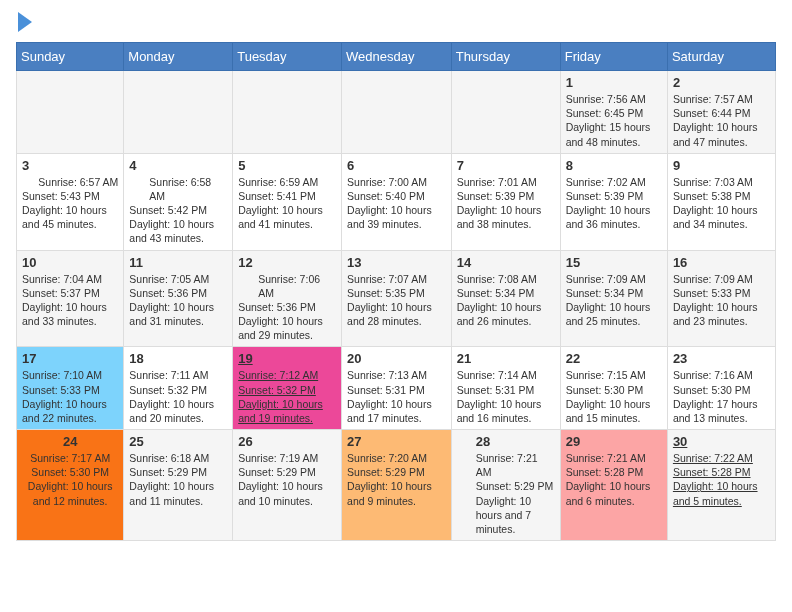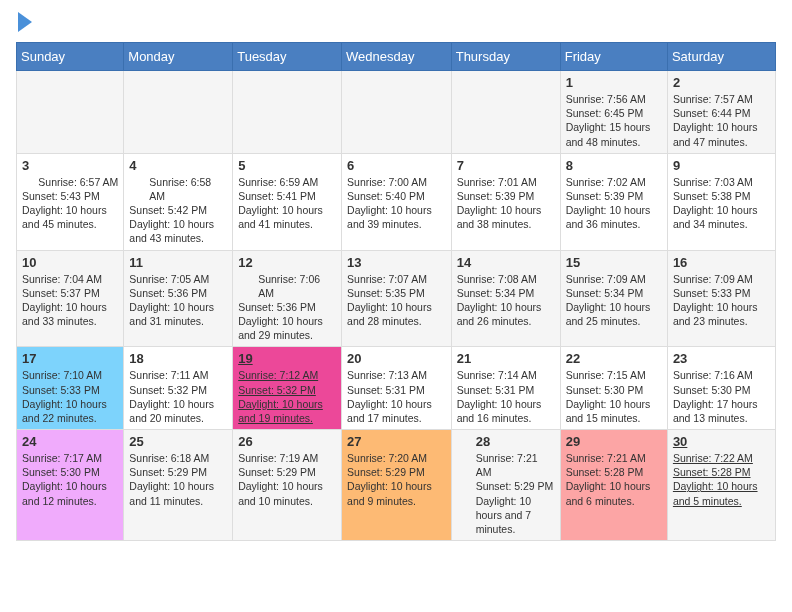--- a/index.html
+++ b/index.html
@@ -271,21 +271,21 @@
           <div style="line-height: 1.35;">Daylight: 10 hours and 15 minutes.</div>
         </td>
         <td style="background: rgb(255, 255, 255);">
           <span class="day-num">23</span>
           <div style="line-height: 1.35;">Sunrise: 7:16 AM</div>
           <div style="line-height: 1.35;">Sunset: 5:30 PM</div>
           <div style="line-height: 1.35;">Daylight: 17 hours and 13 minutes.</div>
         </td>
       </tr>
       <tr>
-        <td style="background: #f0abfc;">
+        <td style="background: #f97316; text-align: center;">
           <span class="day-num">24</span>
           <div style="line-height: 1.35;">Sunrise: 7:17 AM</div>
           <div style="line-height: 1.35;">Sunset: 5:30 PM</div>
           <div style="line-height: 1.35;">Daylight: 10 hours and 12 minutes.</div>
         </td>
         <td style="background: rgb(245, 245, 245);">
           <span class="day-num">25</span>
           <div style="line-height: 1.35;">Sunrise: 6:18 AM</div>
           <div style="line-height: 1.35;">Sunset: 5:29 PM</div>
           <div style="line-height: 1.35;">Daylight: 10 hours and 11 minutes.</div>

